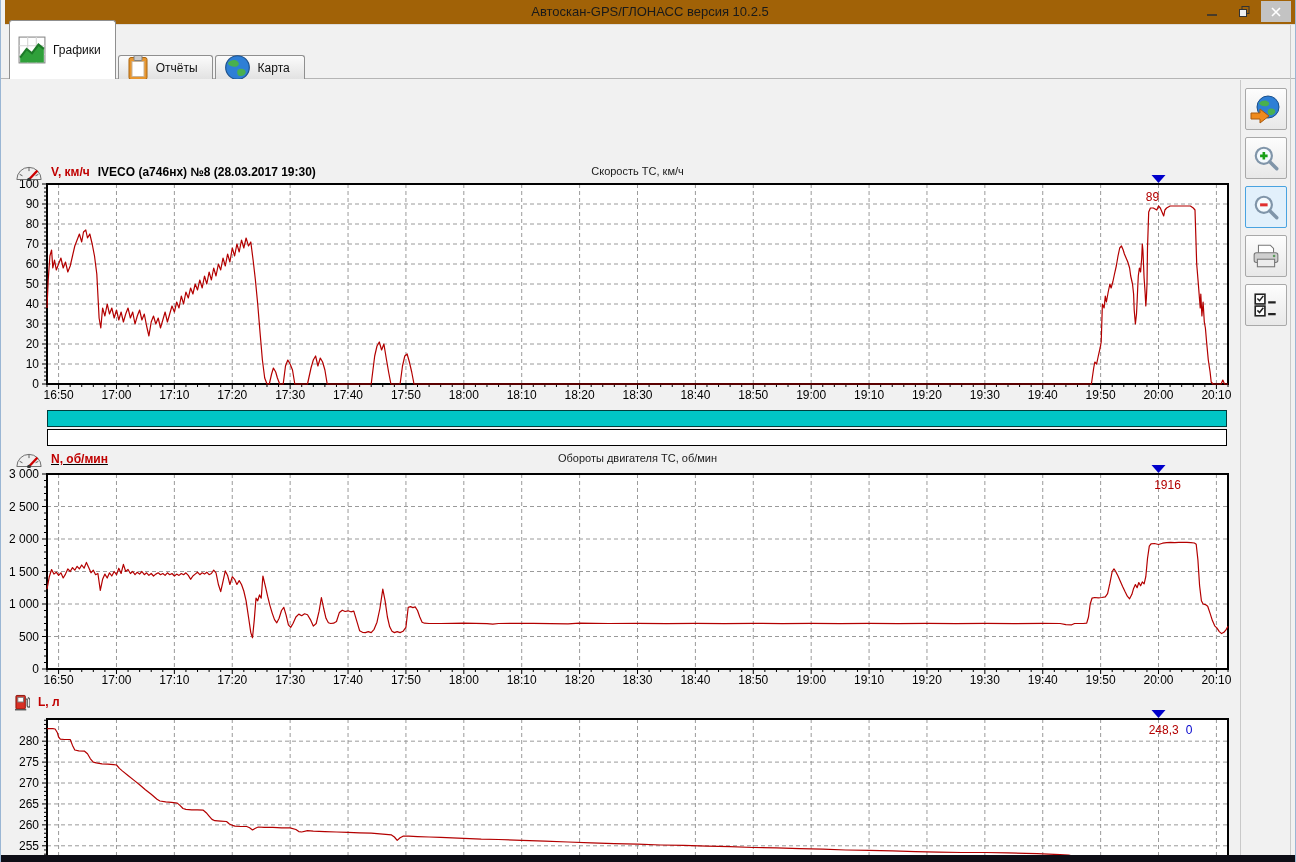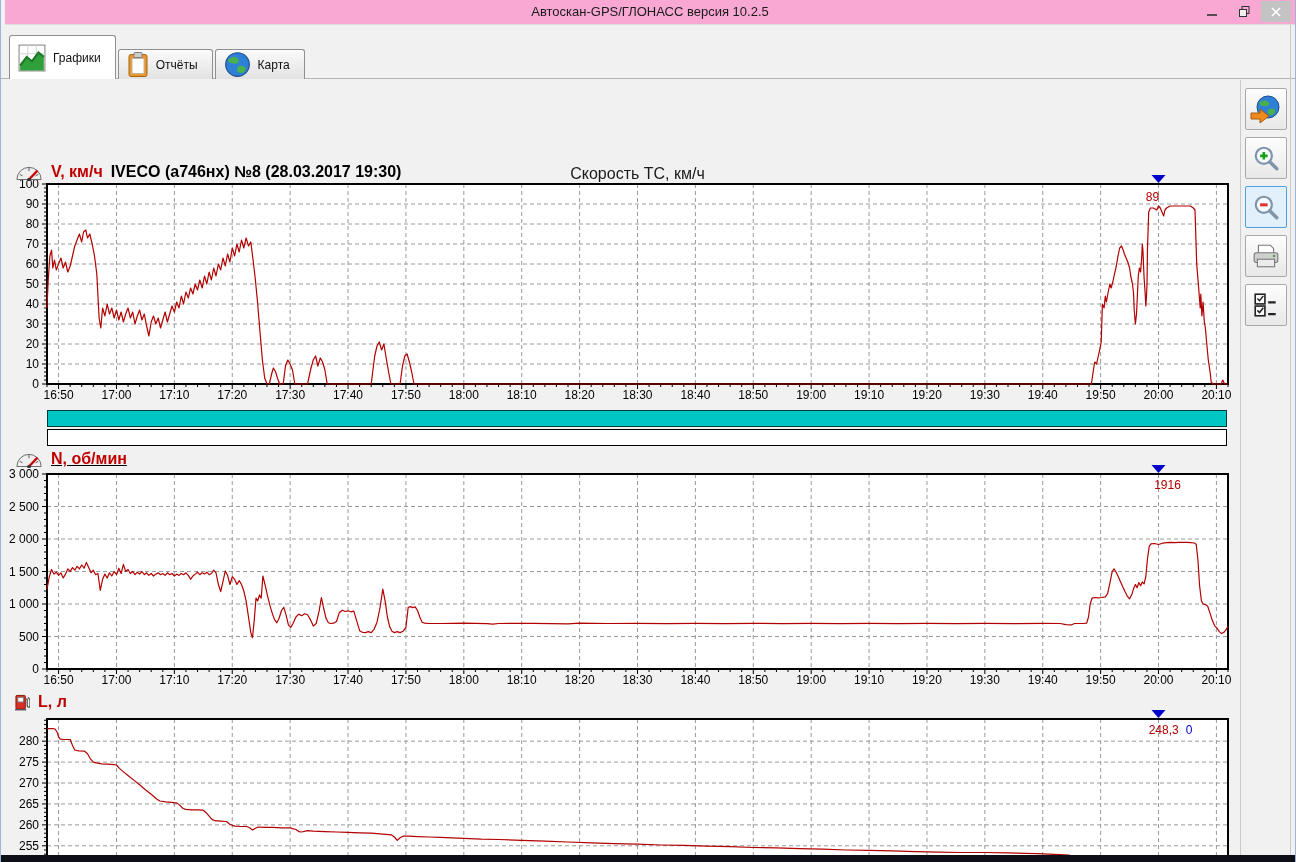--- a/index.html
+++ b/index.html
@@ -1,35 +1,35 @@
 <!DOCTYPE html>
 <html><head>
 <meta charset="utf-8">
 <style>
   html,body{margin:0;padding:0;}
   body{width:1296px;height:862px;position:relative;background:#f1f1f1;
        font-family:"Liberation Sans",sans-serif;overflow:hidden;
        border-left:1px solid #9ab6d4;border-right:1px solid #9ab6d4;box-sizing:border-box;}
-  .titlebar{position:absolute;top:0;left:4px;right:0;height:24px;background:#f9a8d4;
+  .titlebar{position:absolute;top:0;left:4px;right:0;height:24px;background:#a16207;
             border-bottom:1px solid #dcdcdc;text-align:center;font-size:13px;line-height:24px;color:#1a1a1a;}
   .win-controls{position:absolute;right:4px;top:1px;display:flex;gap:2px;}
   .win-btn{width:30px;height:21px;display:flex;align-items:center;justify-content:center;cursor:default;}
   .win-btn.close{background:#c3c3c3;}
   .tabline{position:absolute;top:78px;left:0;right:0;height:1px;background:#b5b5b5;}
   .tabbar{position:absolute;top:32px;left:8px;height:47px;display:flex;align-items:flex-end;gap:2px;}
-  .tab{display:flex;align-items:center;gap:7px;padding:3px 14px 3px 8px;height:30px;
+  .tab{display:flex;align-items:center;gap:7px;padding:3px 14px 3px 8px;height:24px;
        border:1px solid #8f8f8f;border-bottom:none;border-radius:3px 3px 0 0;
        background:linear-gradient(#fbfbfb,#e2e2e2);font-size:12px;color:#111;box-sizing:border-box;}
-  .tab.active{background:#fff;height:44px;position:relative;z-index:2;}
+  .tab.active{background:#fff;height:59px;position:relative;z-index:2;}
   .content{position:absolute;top:79px;left:0;right:0;bottom:0;background:#f1f1f1;}
   .chart-header{position:absolute;left:14px;height:18px;display:flex;align-items:center;gap:8px;
-                font-size:16px;font-weight:bold;z-index:3;}
+                font-size:12px;font-weight:bold;z-index:3;}
   .series-label{color:#c00000;white-space:nowrap;}
   .vehicle-label{color:#000;white-space:nowrap;}
-  .chart-title{position:absolute;left:46px;width:1181px;text-align:center;font-size:16px;
+  .chart-title{position:absolute;left:46px;width:1181px;text-align:center;font-size:11px;
                font-weight:normal;color:#1a1a1a;z-index:2;}
   .chart-svg{position:absolute;left:0;width:1240px;z-index:1;}
   svg text{font-family:"Liberation Sans",sans-serif;font-size:12px;fill:#000;}
   .strip{position:absolute;left:46px;width:1180px;box-sizing:border-box;}
   .strip.cyan{top:331px;height:17px;background:#00c6c6;border:1px solid #003c3c;}
   .strip.track{top:350px;height:17px;background:#ffffff;border:1px solid #000;}
   .sidebar-divider{position:absolute;left:1239px;top:80px;bottom:7px;width:1px;background:#c9c9c9;}
   .right-edge{position:absolute;left:1289px;top:25px;bottom:7px;width:1px;background:#c9c9c9;}
   .sidebar{position:absolute;left:1244px;top:88px;width:42px;display:flex;flex-direction:column;gap:7px;z-index:4;}
   .tool-btn{width:40px;height:40px;border:1px solid #a9a9a9;border-radius:2px;
@@ -337,20 +337,21 @@
 
   <div class="chart-header" style="top:371px;text-decoration:underline;">
     <svg width="28" height="17" viewBox="0 0 30 17">
       <path d="M2 16 A13 13 0 0 1 28 16 Z" fill="#efefef" stroke="#666"></path>
       <path d="M5 10.5 L8 12 M15 3.5 L15 7 M25 10.5 L22 12" stroke="#555" fill="none"></path>
       <path d="M15 16 L24 6.5" stroke="#cc0000" stroke-width="2.4"></path>
       <circle cx="15" cy="16" r="2" fill="#333"></circle>
     </svg>
     <span class="series-label">N, об/мин</span>
   </div>
+  <div class="chart-title" style="top:373px;">Обороты двигателя ТС, об/мин</div>
   <svg class="chart-svg" style="top:383px;height:228px;">
       <rect x="46" y="12" width="1181" height="195" fill="#ffffff"></rect>
       <line x1="57.57843137254902" y1="12" x2="57.57843137254902" y2="207" stroke="#9a9a9a" stroke-dasharray="4 3"></line>
       <line x1="57.57843137254902" y1="207" x2="57.57843137254902" y2="212" stroke="#000"></line>
       <text x="57.57843137254902" y="222" text-anchor="middle">16:50</text>
       <line x1="115.47058823529412" y1="12" x2="115.47058823529412" y2="207" stroke="#9a9a9a" stroke-dasharray="4 3"></line>
       <line x1="115.47058823529412" y1="207" x2="115.47058823529412" y2="212" stroke="#000"></line>
       <text x="115.47058823529412" y="222" text-anchor="middle">17:00</text>
       <line x1="173.36274509803923" y1="12" x2="173.36274509803923" y2="207" stroke="#9a9a9a" stroke-dasharray="4 3"></line>
       <line x1="173.36274509803923" y1="207" x2="173.36274509803923" y2="212" stroke="#000"></line>

